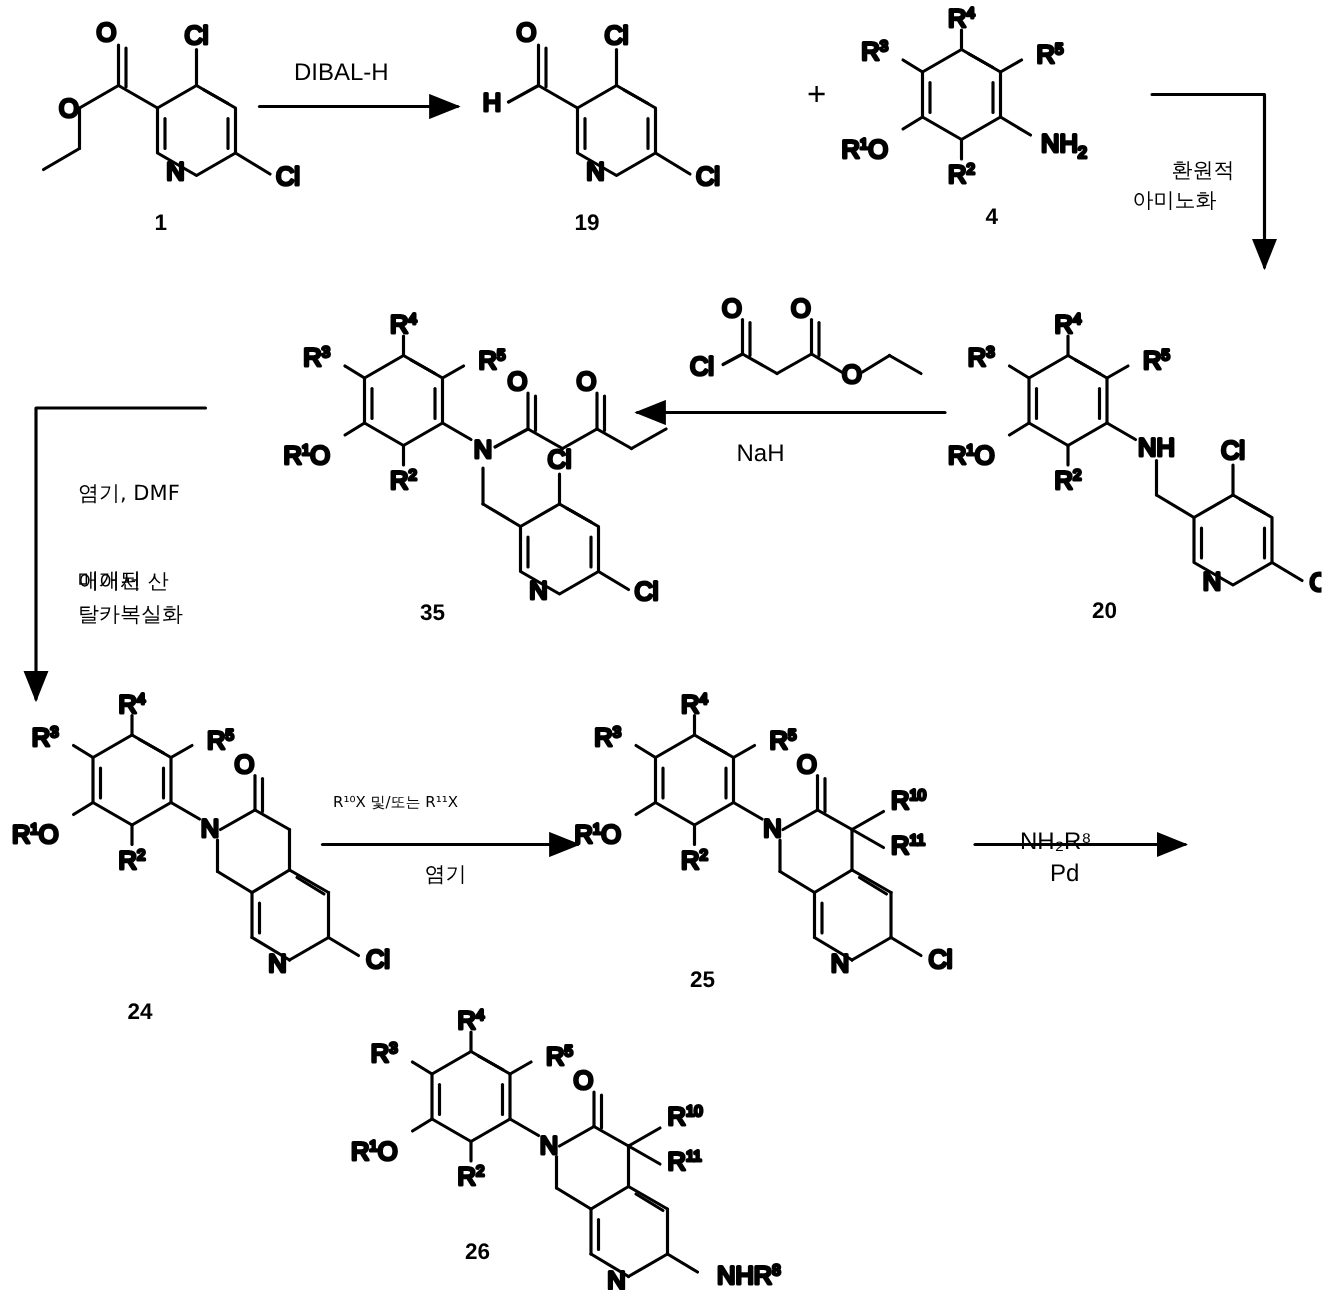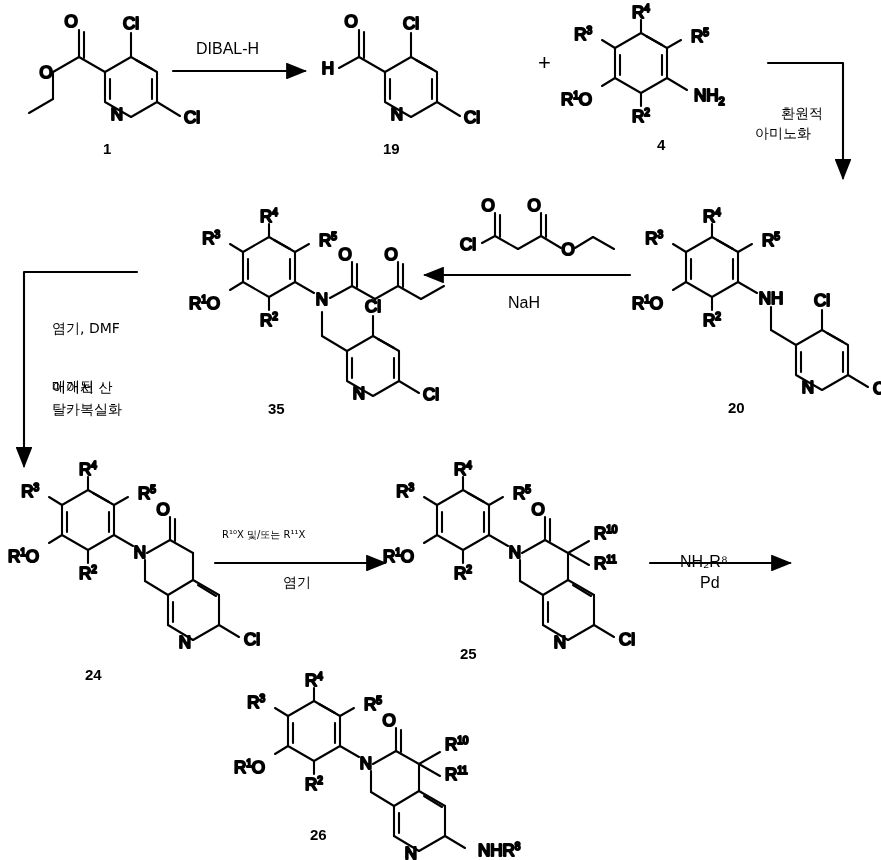--- a/index.html
+++ b/index.html
@@ -328,33 +328,33 @@
   </g>
 </svg>
 
 <div class="txt" style="left:196px;top:40px;">DIBAL-H</div>
 
 <div class="txt" style="left:538px;top:50px;font-size:22px;">+</div>
 
 <div class="ko" style="left:755px;top:105px;margin-left:26px;">환원적</div>
 <div class="ko" style="left:755px;top:125px;">아미노화</div>
 
-<div class="txt" style="left:508px;top:294px;text-align:center;">NaH</div>
+<div class="txt" style="left:491px;top:294px;text-align:center;">NaH</div>
 
 <div class="ko" style="left:52px;top:320px;">염기, DMF</div>
 <div class="ko" style="left:52px;top:355px;margin-top:24px;">이어서 산</div>
 <div class="ko" style="left:52px;top:378px;">매개된</div>
 <div class="ko" style="left:52px;top:401px;">탈카복실화</div>
 
 <div class="ko" style="left:222px;top:528px;font-size:10px;">R¹⁰X 및/또는 R¹¹X</div>
 <div class="ko" style="left:283px;top:574px;">염기</div>
 
 <div class="txt" style="left:680px;top:528px;margin-top:25px;">NH₂R⁸</div>
 <div class="txt" style="left:700px;top:574px;">Pd</div>
 
 <div class="lbl" style="left:103px;top:140px;">1</div>
 <div class="lbl" style="left:383px;top:140px;">19</div>
 <div class="lbl" style="left:657px;top:136px;">4</div>
 <div class="lbl" style="left:728px;top:399px;">20</div>
-<div class="lbl" style="left:268px;top:400px;">35</div>
+<div class="lbl" style="left:280px;top:400px;">35</div>
 <div class="lbl" style="left:85px;top:666px;">24</div>
 <div class="lbl" style="left:460px;top:645px;">25</div>
 <div class="lbl" style="left:310px;top:826px;">26</div>
 
 </body></html>

